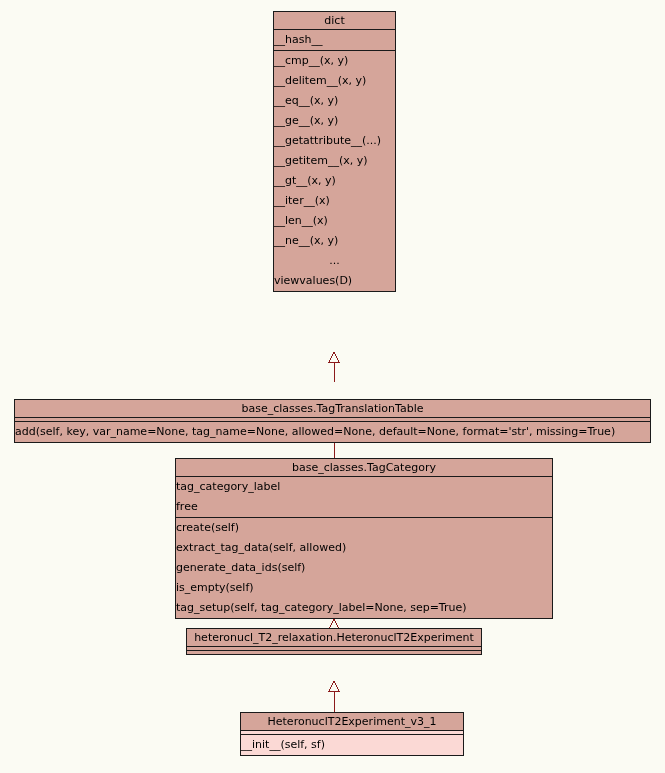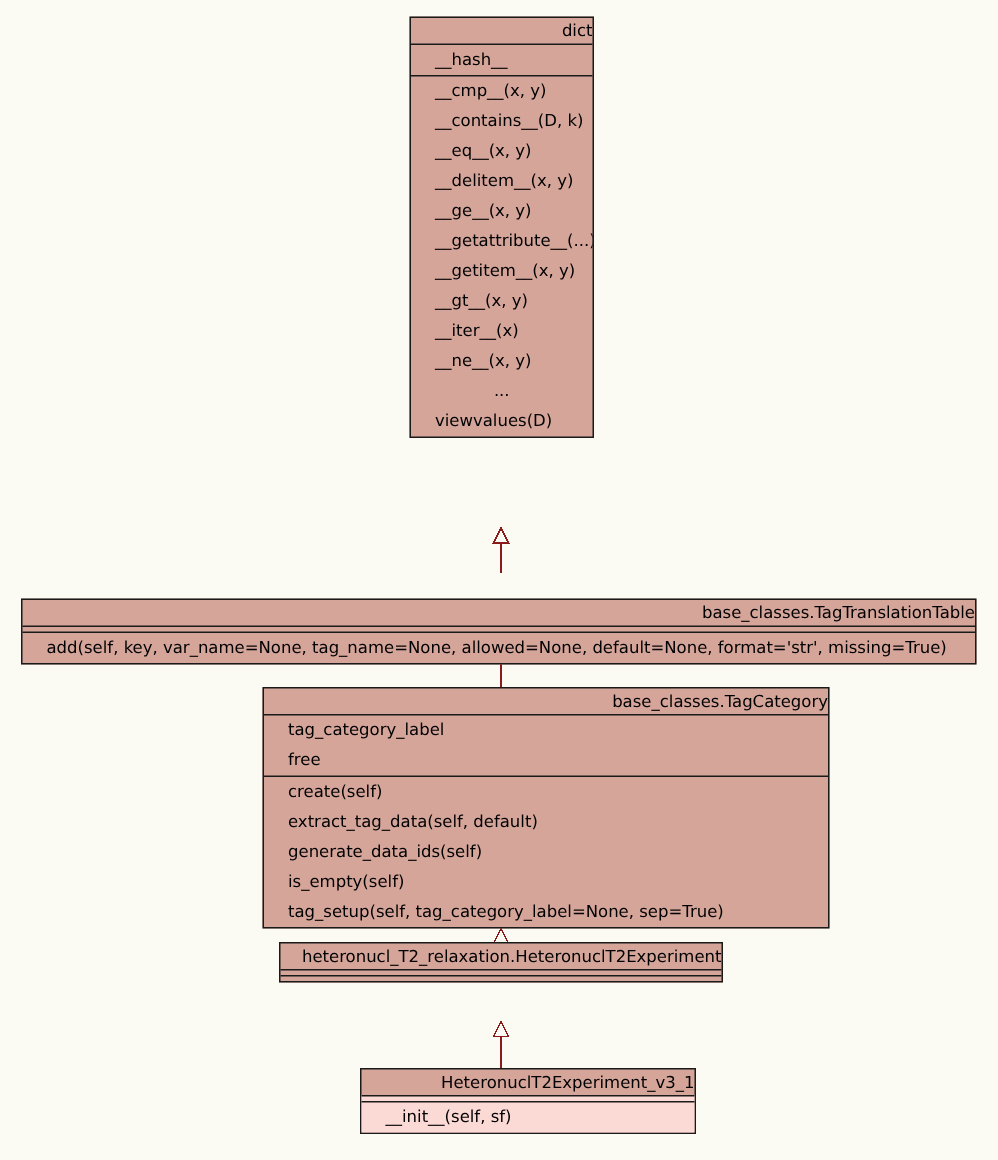--- a/index.html
+++ b/index.html
@@ -31,30 +31,30 @@
   .arrow-head { fill: var(--page-bg); stroke: var(--arrow); stroke-width: 1; }
   .arrow-line { stroke: var(--arrow); stroke-width: 1; }
   .uml-box {
     position: absolute;
     background: var(--box-fill);
     border: 1px solid var(--box-border);
     cursor: pointer;
   }
   .uml-title {
     height: 17px; line-height: 17px;
-    text-align: right;
+    text-align: center;
     white-space: nowrap; overflow: hidden;
   }
   .uml-attrs, .uml-methods {
     border-top: 1px solid var(--box-border);
     min-height: 4px;
   }
   .uml-row {
     height: 20px; line-height: 20px;
-    padding: 0 16px;
+    padding: 0 0;
     white-space: nowrap; overflow: hidden;
     text-align: left;
   }
   .uml-row.center { text-align: center; }
   .highlight { background: var(--box-fill-highlight); }
 </style>
 </head>
 <body>
 
 <div class="canvas">
@@ -78,28 +78,28 @@
     </g>
   </svg>
 
   <div class="uml-box" style="left:273px; top:11px; width:123px;">
     <div class="uml-title">dict</div>
     <div class="uml-attrs">
         <div class="uml-row">__hash__</div>
       </div>
     <div class="uml-methods">
         <div class="uml-row">__cmp__(x, y)</div>
-        <div class="uml-row">__contains__(D, k)</div>
+        <div class="uml-row">__delitem__(x, y)</div>
         <div class="uml-row">__eq__(x, y)</div>
-        <div class="uml-row">__delitem__(x, y)</div>
         <div class="uml-row">__ge__(x, y)</div>
         <div class="uml-row">__getattribute__(...)</div>
         <div class="uml-row">__getitem__(x, y)</div>
         <div class="uml-row">__gt__(x, y)</div>
         <div class="uml-row">__iter__(x)</div>
+        <div class="uml-row">__len__(x)</div>
         <div class="uml-row">__ne__(x, y)</div>
         <div class="uml-row center">...</div>
         <div class="uml-row">viewvalues(D)</div>
       </div>
   </div>
 
   <div class="uml-box" style="left:14px; top:382px; width:637px;margin-top:17px;">
     <div class="uml-title">base_classes.TagTranslationTable</div>
     <div class="uml-attrs"></div>
     <div class="uml-methods">
@@ -108,21 +108,21 @@
   </div>
 
   <div class="uml-box" style="left:175px; top:458px; width:378px;">
     <div class="uml-title">base_classes.TagCategory</div>
     <div class="uml-attrs">
         <div class="uml-row">tag_category_label</div>
         <div class="uml-row">free</div>
       </div>
     <div class="uml-methods">
         <div class="uml-row">create(self)</div>
-        <div class="uml-row">extract_tag_data(self, default)</div>
+        <div class="uml-row">extract_tag_data(self, allowed)</div>
         <div class="uml-row">generate_data_ids(self)</div>
         <div class="uml-row">is_empty(self)</div>
         <div class="uml-row">tag_setup(self, tag_category_label=None, sep=True)</div>
       </div>
   </div>
 
   <div class="uml-box" style="left:186px; top:628px; width:296px;">
     <div class="uml-title">heteronucl_T2_relaxation.HeteronuclT2Experiment</div>
     <div class="uml-attrs"></div>
     <div class="uml-methods"></div>

